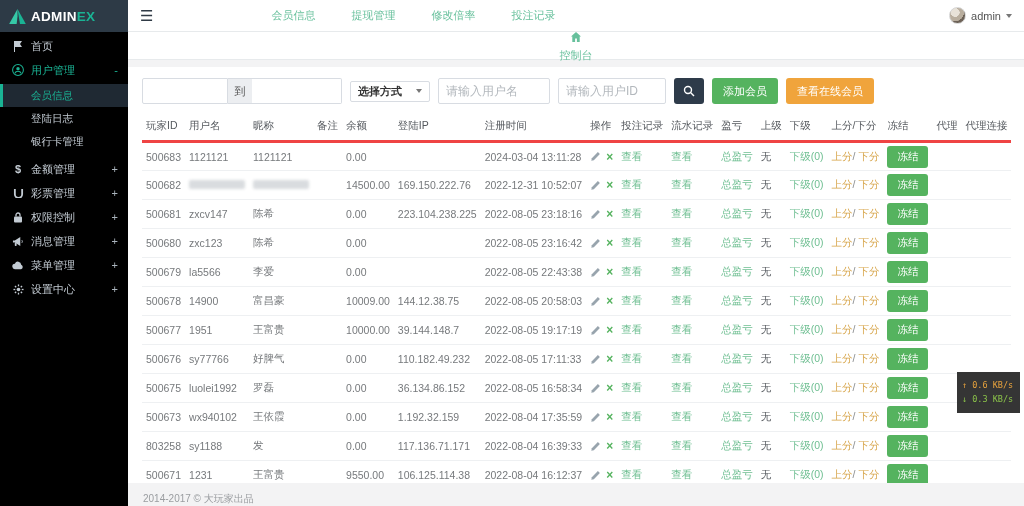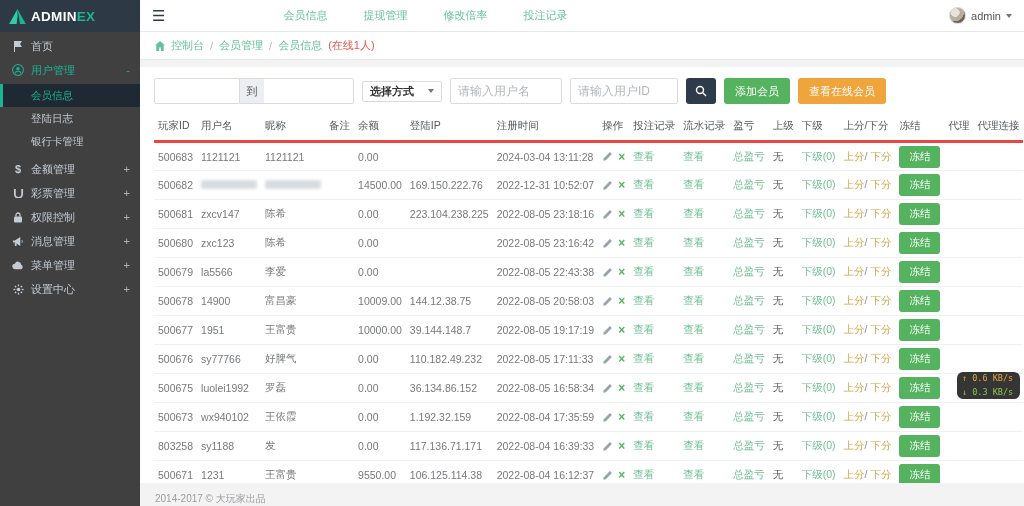--- a/index.html
+++ b/index.html
@@ -1,21 +1,21 @@
 <!DOCTYPE html>
 <html><head>
 <meta charset="utf-8">
 <style>
   * { margin:0; padding:0; box-sizing:border-box; }
   html,body { width:1024px; height:506px; overflow:hidden; }
   body { font-family:"Liberation Sans","DejaVu Sans",sans-serif; background:#f3f3f4; }
   .app { position:relative; display:flex; width:1024px; height:506px; }
 
   
-  .sidebar { width:140px; flex-shrink:0; background:#404040; color:#b8c2cc; overflow:hidden; }
+  .sidebar { width:128px; flex-shrink:0; background:#000000; color:#b8c2cc; overflow:hidden; }
   .logo { height:32px; display:flex; align-items:center; padding-left:9px; gap:5px; background:#2d3a46; }
   .logo-text { font-size:13.5px; font-weight:bold; color:#ffffff; letter-spacing:.3px; white-space:nowrap; }
   .logo-text .accent { color:#1ab394; }
   .side-item { height:24px; display:flex; align-items:center; gap:7px; padding:0 10px 0 12px; font-size:11px; color:#c3cbd3; cursor:pointer; white-space:nowrap; }
   .side-item .toggler { margin-left:auto; font-size:11px; color:#aab4bd; }
   .side-item.parent-active { color:#1ab394; }
   .side-item.parent-active .toggler { color:#1ab394; }
   .side-icon { width:12px; height:12px; display:inline-flex; align-items:center; justify-content:center; flex-shrink:0; }
   .side-icon svg { display:block; }
   .dollar-glyph { font-size:11px; font-weight:bold; color:#c3cbd3; }
@@ -28,21 +28,21 @@
   .main { flex:1; display:flex; flex-direction:column; background:#f3f3f4; min-width:0; }
   .topbar { height:32px; background:#fff; border-bottom:1px solid #e7eaec; display:flex; align-items:center; padding:0 12px; }
   .hamburger { font-size:15px; color:#2f3a45; cursor:pointer; line-height:1; }
   .top-links { display:flex; gap:36px; margin-left:118px; }
   .top-link { font-size:11px; color:#67c09c; cursor:pointer; white-space:nowrap; }
   .top-user { margin-left:auto; display:flex; align-items:center; gap:5px; cursor:pointer; }
   .avatar { width:17px; height:17px; border-radius:50%; background:radial-gradient(circle at 35% 30%, #e8e2d8 0 30%, #b9ae9e 31% 60%, #6d6257 61% 100%); border:1px solid #d5d5d5; }
   .top-user-name { font-size:11px; color:#555; }
   .caret-down { width:0; height:0; border-left:3.5px solid transparent; border-right:3.5px solid transparent; border-top:4px solid #777; }
 
-  .breadcrumb { height:28px; background:#fff; border-bottom:1px solid #e7eaec; display:flex; align-items:center; gap:6px; padding:0 15px; font-size:11px; white-space:nowrap; }
+  .breadcrumb { height:28px; background:#fff; border-bottom:1px solid #e7eaec; display:flex; align-items:center; gap:6px; padding:0 15px; font-size:11px; white-space:nowrap;flex-direction:column; }
   .crumb { color:#67c09c; cursor:pointer; }
   .crumb-sep { color:#b5b8bb; }
   .crumb-online { color:#e8594d; }
   .home-icon svg { display:block; }
 
   .content { flex:1; padding:7px 0 0 0; display:flex; flex-direction:column; min-height:0; }
   .panel { background:#fff; flex:1; overflow:hidden; }
 
   
   .filterbar { display:flex; align-items:center; gap:8px; padding:11px 14px 10px 14px; }
@@ -70,21 +70,21 @@
   .slash { color:#8a8d90; }
   .btn-freeze { background:#55b35f; color:#fff; border:none; border-radius:3px; padding:4px 10px; font-size:10.5px; cursor:pointer; font-family:inherit; }
   .op-cell { display:flex; align-items:center; gap:5px; }
   .op-edit { cursor:pointer; display:inline-flex; }
   .op-del { color:#55b35f; font-weight:bold; font-size:12px; cursor:pointer; line-height:1; }
   .blur-box { display:inline-block; width:56px; height:9px; border-radius:2px; background:#d9dcdf; filter:blur(1.5px); }
 
   .footer { padding:9px 12px 0 15px; font-size:10px; color:#9a9da0; }
 
   
-  .net-widget { position:absolute; left:957px; top:372px; width:63px; background:rgba(25,25,25,.88); border-radius:6px; padding:0 5px; font-size:8.5px; line-height:1.6; z-index:50; font-family:"DejaVu Sans Mono",monospace; }
+  .net-widget { position:absolute; left:957px; top:372px; width:63px; background:rgba(25,25,25,.88); border-radius:0; padding:7px 5px; font-size:8.5px; line-height:1.6; z-index:50; font-family:"DejaVu Sans Mono",monospace; }
   .net-up { color:#e8a33d; }
   .net-down { color:#8bc34a; }
 </style>
 </head>
 <body>
 
 <div class="app">
 
   <aside class="sidebar">
     <div class="logo">

